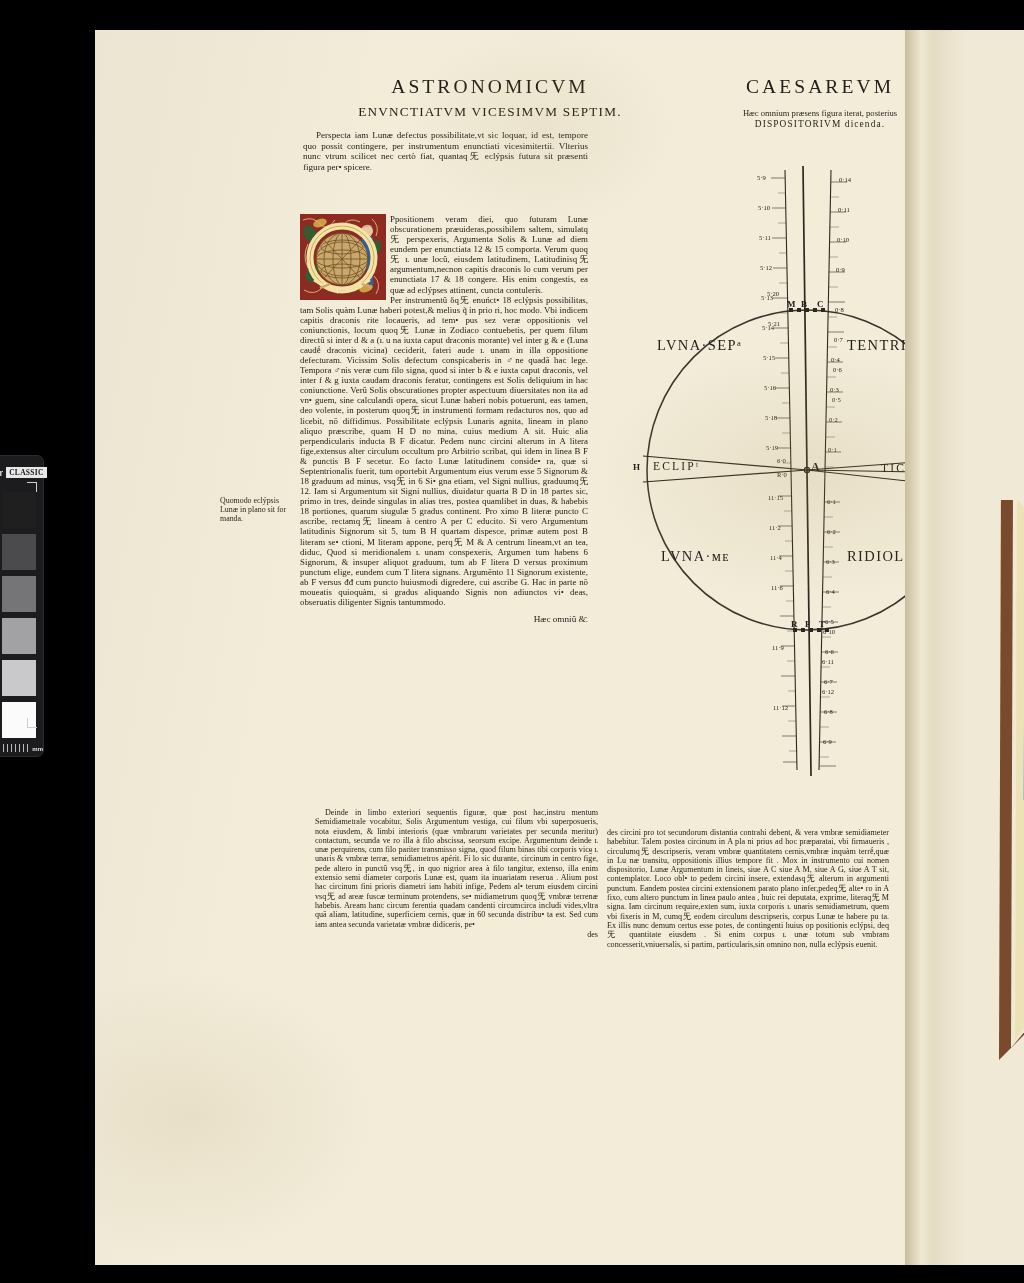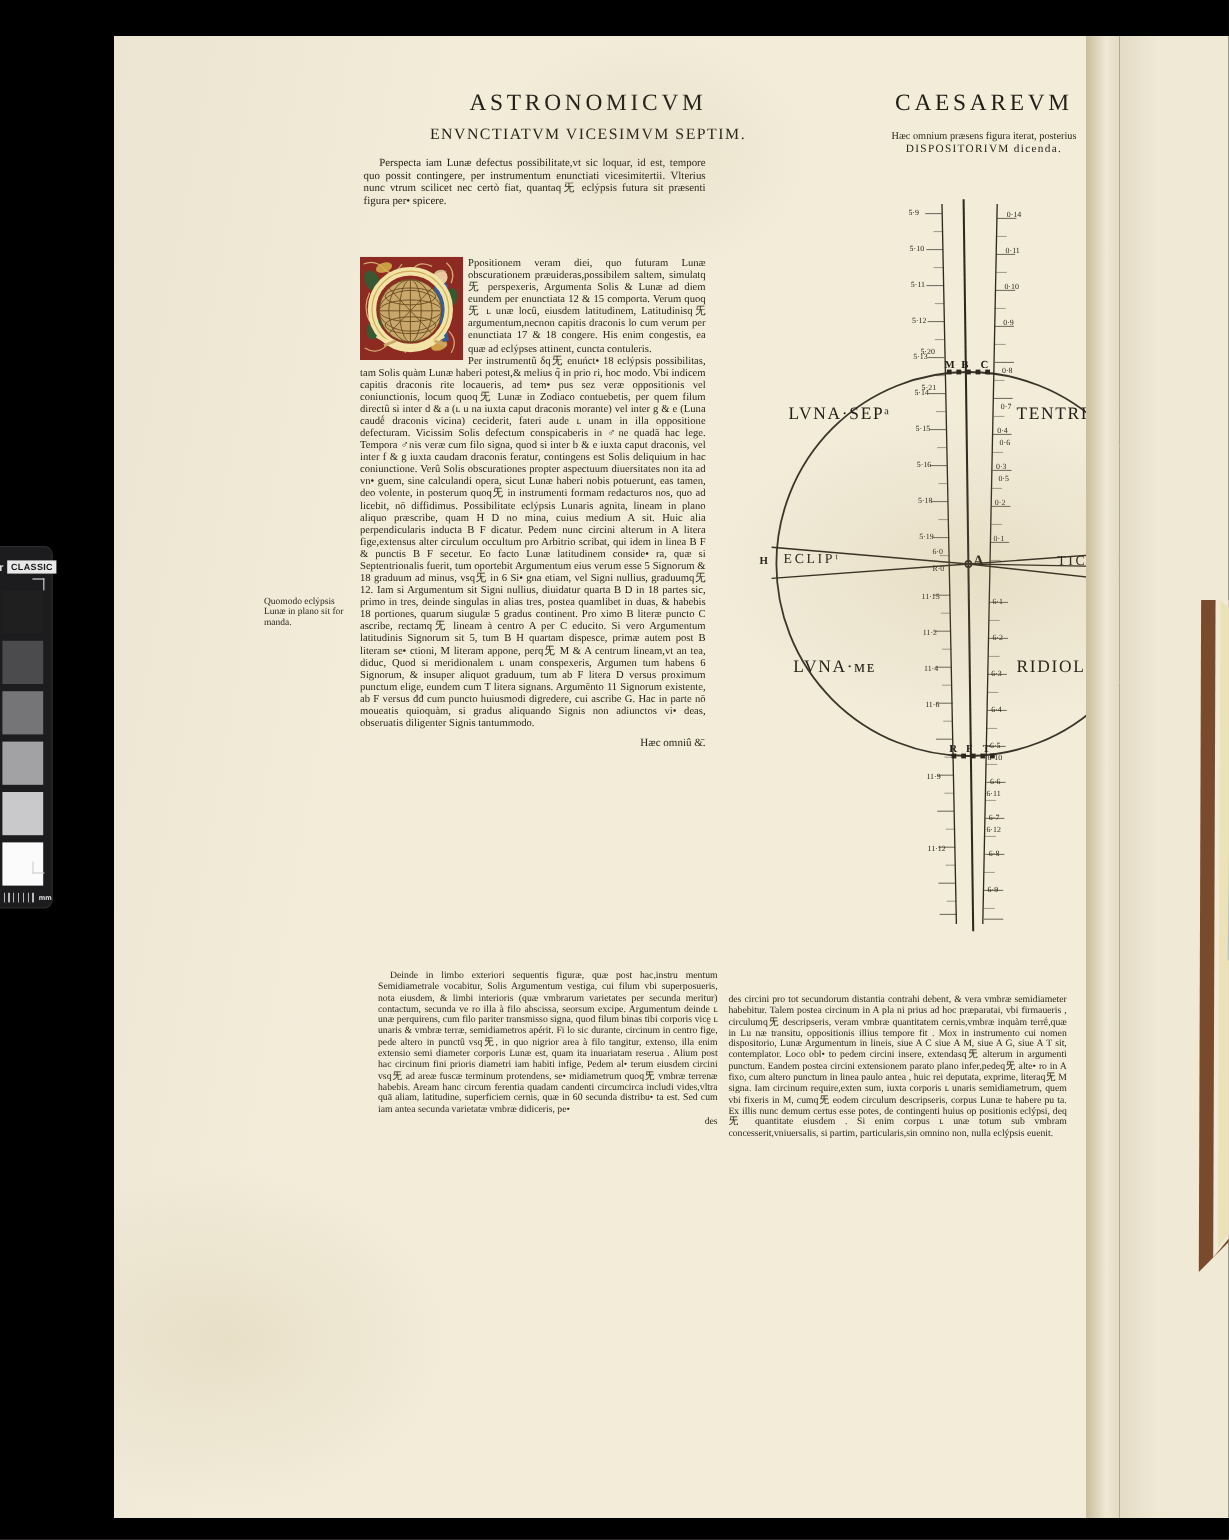--- a/index.html
+++ b/index.html
@@ -6,21 +6,21 @@
   body{width:1024px;height:1283px;position:relative;overflow:hidden;
        font-family:"Liberation Serif", serif;}
 
   
   #colorchecker{position:absolute;left:-14px;top:455px;width:56px;height:300px;
     background:#1c1c1e;border-radius:7px;border:1px solid #2c2c2e;}
   #cc-brandrow{position:absolute;left:2px;top:10px;width:54px;height:13px;
     display:flex;align-items:center;gap:3px;}
   #cc-brand{color:#d8d8d8;font-family:"Liberation Sans",sans-serif;font-size:9px;
     font-weight:bold;letter-spacing:.2px;}
-  #cc-classic{background:#e8e8e8;color:#17171a;font-family:Liberation Sans, sans-serif;
+  #cc-classic{background:#e8e8e8;color:#17171a;font-family:Liberation Serif, serif;
     font-size:7.5px;font-weight:bold;padding:1px 3px;letter-spacing:.3px;}
   .cc-patch{position:absolute;left:15px;width:34px;height:36px;}
   #cc-footer{position:absolute;left:0px;bottom:4px;width:56px;height:11px;
     display:flex;align-items:flex-end;gap:2px;}
   #cc-ruler{flex:1;height:8px;background:repeating-linear-gradient(to right,
      #b9b9b9 0 1px, transparent 1px 4px);}
   #cc-mm{color:#e6e6e6;font-family:"Liberation Sans",sans-serif;font-size:6px;
     font-weight:bold;}
   .cc-corner{position:absolute;width:9px;height:9px;border:1.3px solid #cfcfcf;}
 

